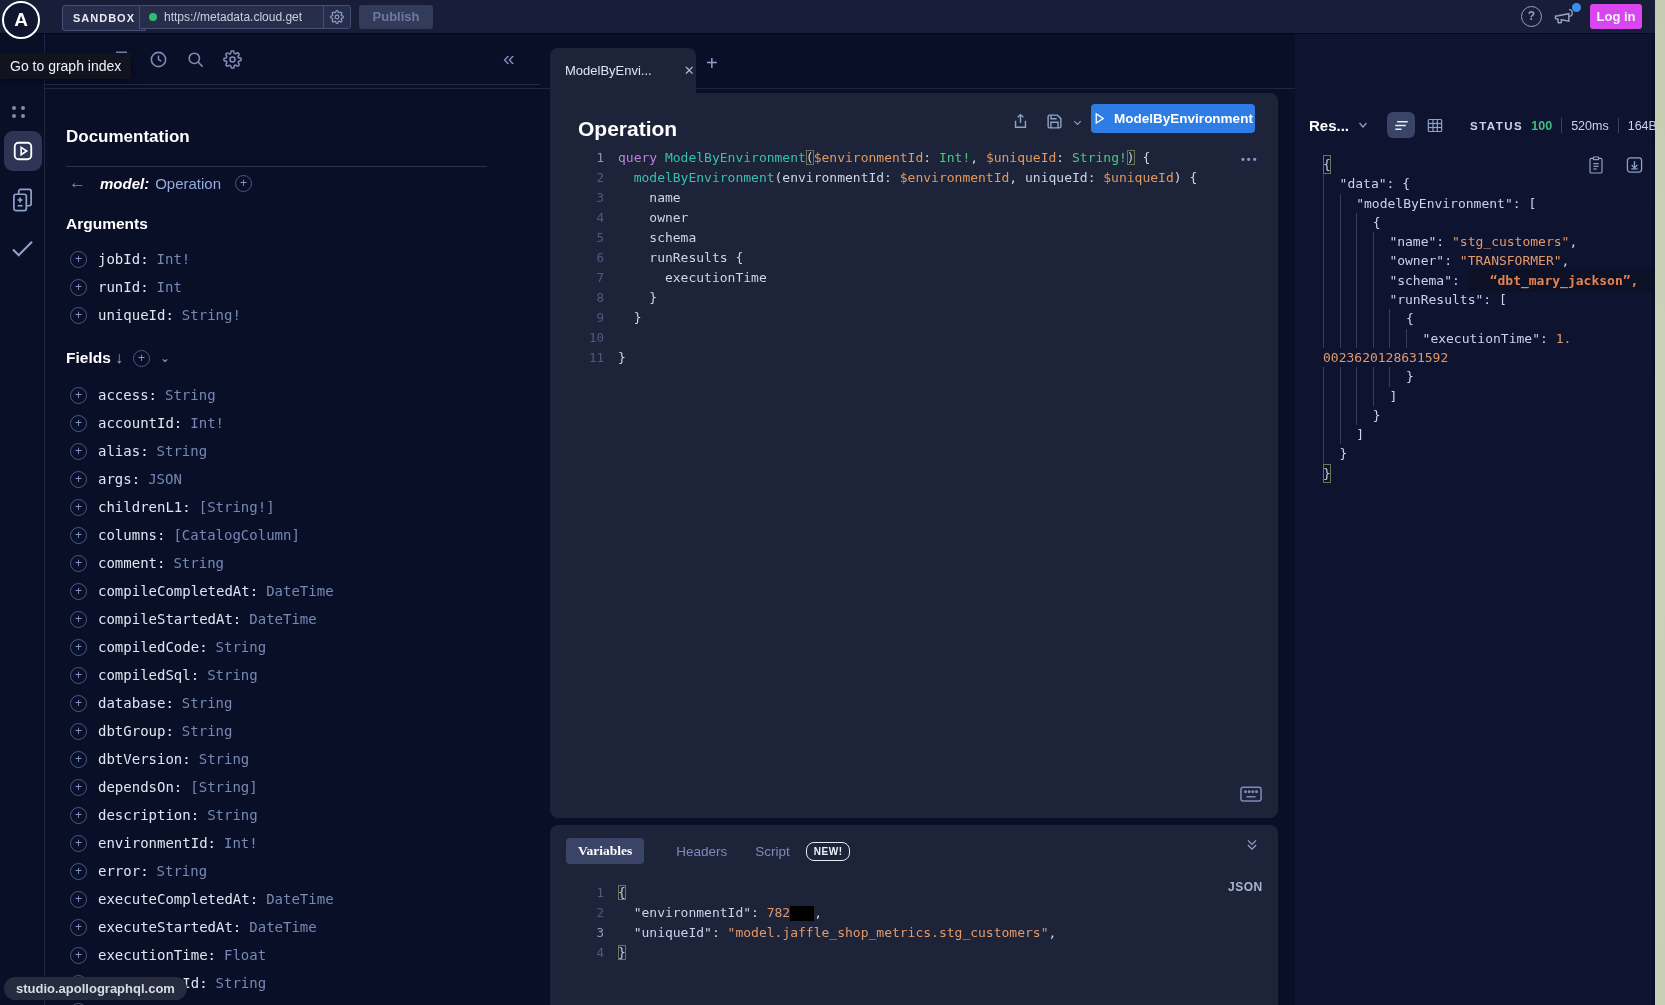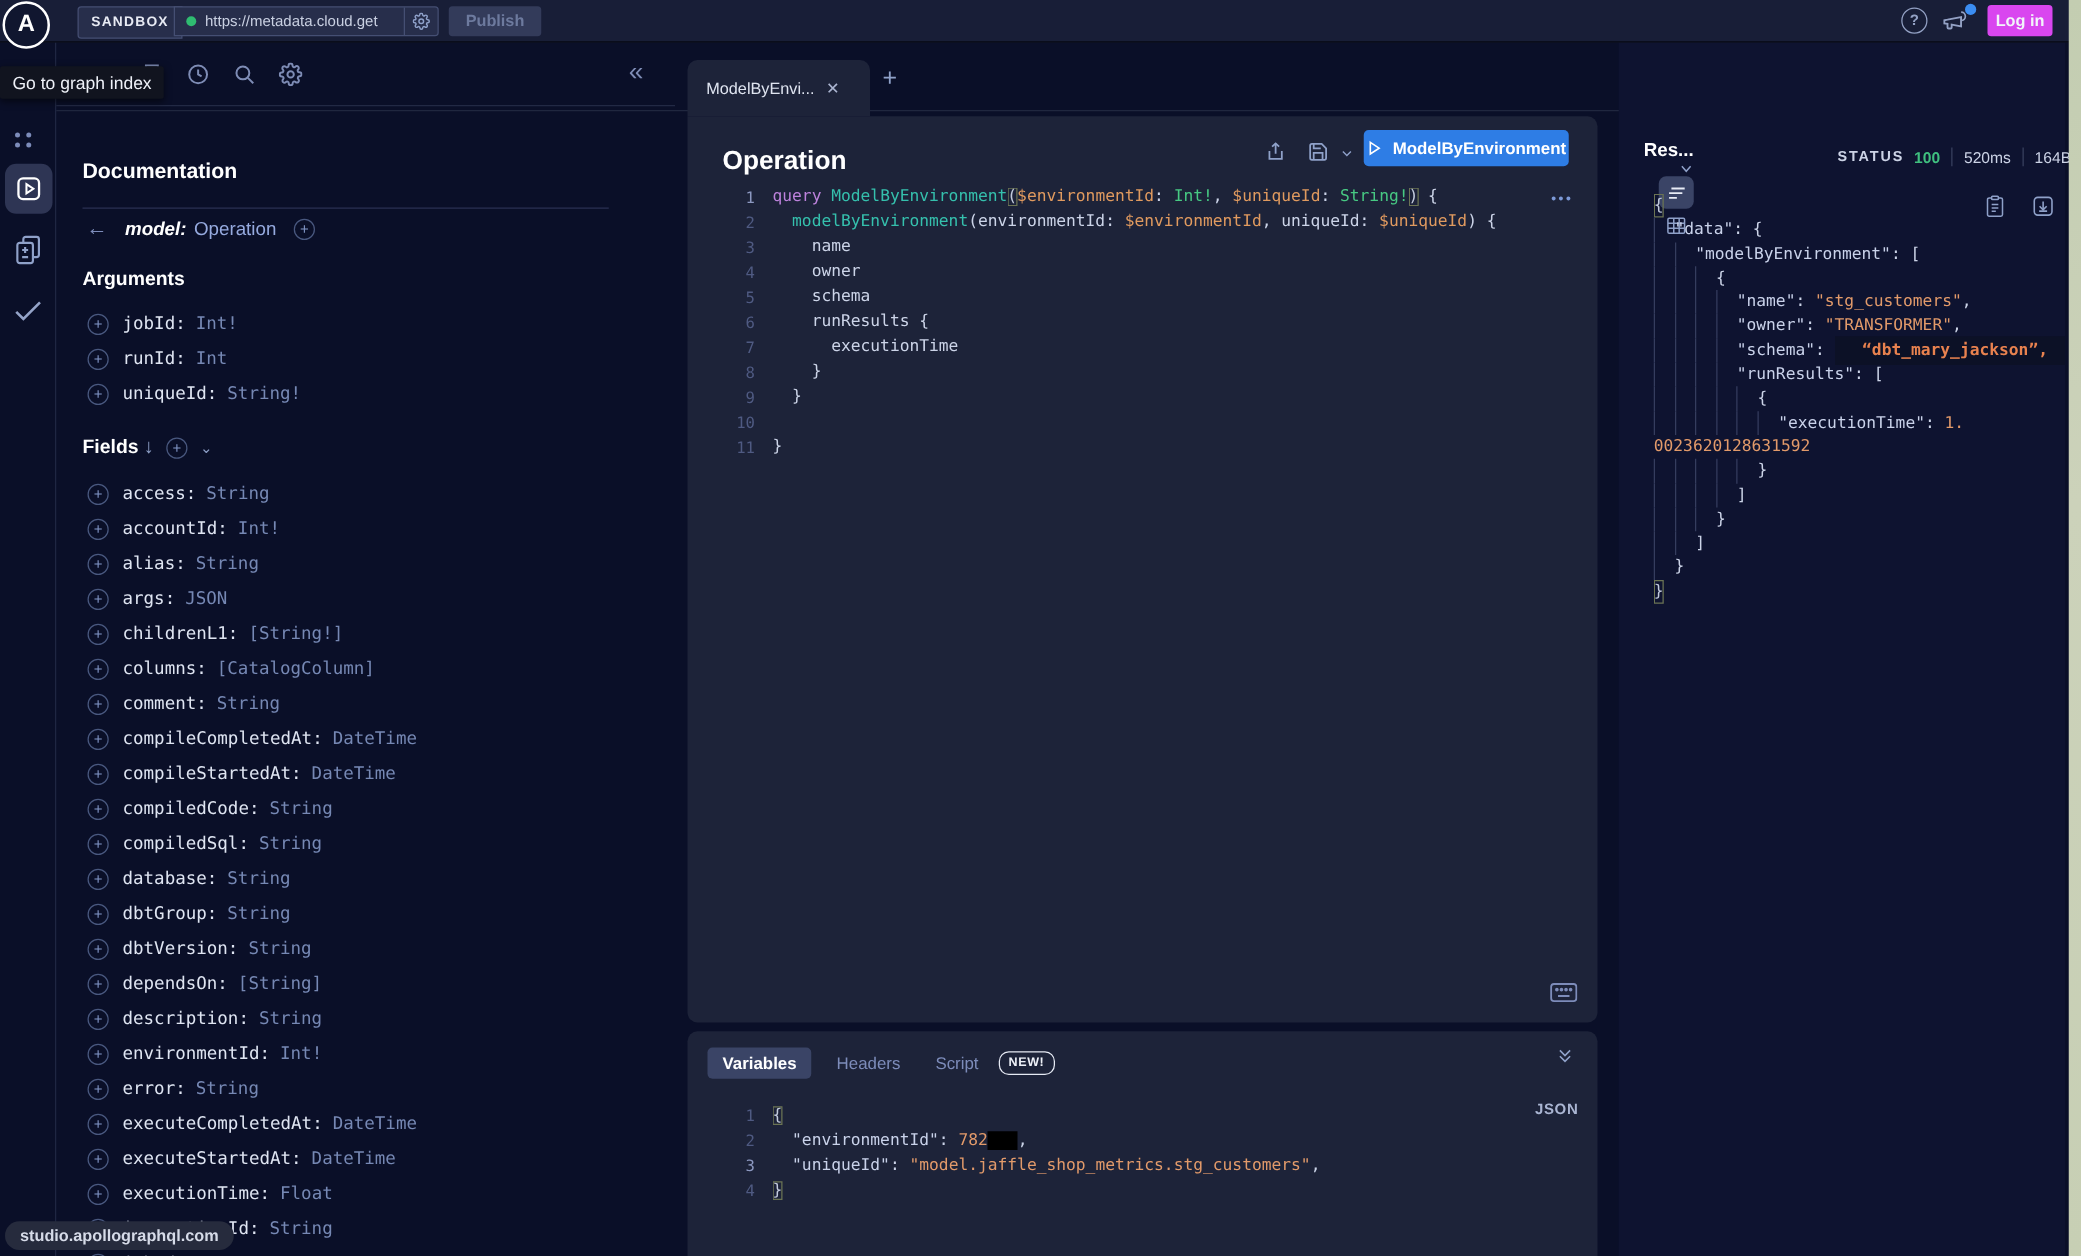--- a/index.html
+++ b/index.html
@@ -65,21 +65,21 @@
   .field-row{height:28px;display:flex;align-items:center;}
   .field-row .plus-circle{margin:0 11px 0 4px;}
   .field-name{font-family:"DejaVu Sans Mono",monospace;font-size:14px;color:#dfe5f2;}
   .field-type{font-family:"DejaVu Sans Mono",monospace;font-size:14px;color:#7688b4;margin-left:8px;}
   #fields-head-icons{position:absolute;left:70px;top:316px;display:flex;align-items:center;color:#8fa1c9;}
   #fields-head-icons .plus-circle{margin:0 10px;}
 
   
   #tabbar-line{position:absolute;left:45px;top:88px;width:1607px;height:1px;background:#20273f;}
   #editor-tab{position:absolute;left:550px;top:48px;width:146px;height:45px;background:#1d2339;border-radius:8px 8px 0 0;
-        display:flex;align-items:center;z-index:5;}
+        display:flex;align-items:center;z-index:5;gap:23px;}
   #tab-title{font-size:13px;color:#dfe4f0;margin-left:15px;white-space:nowrap;overflow:hidden;max-width:95px;}
   #tab-close{margin-left:9px;color:#aab4d0;font-size:13px;}
   #new-tab-btn{position:absolute;left:706px;top:52px;font-size:20px;color:#8fa1c9;}
 
   
   #op-card{position:absolute;left:550px;top:93px;width:728px;height:725px;background:#1d2339;border-radius:0 8px 8px 8px;}
   #op-title{position:absolute;left:28px;top:24px;font-size:21px;font-weight:bold;color:#fff;}
   #share-icon{position:absolute;left:462px;top:19px;color:#8fa1c9;}
   #save-icon{position:absolute;left:496px;top:19px;color:#8fa1c9;}
   #save-chev{position:absolute;left:522px;top:24px;color:#8fa1c9;}
@@ -105,30 +105,30 @@
   .tk-str{color:#e29a6a;}
   .tk-num{color:#e29a6a;}
   .tk-bx{box-shadow:inset 0 0 0 1px #6b7454;color:#c3cbdd;}
   .tk-hl{background:#0c1126;color:#e8824f;font-weight:bold;padding:2px 14px 2px 22px;}
   .tk-redact{display:inline-block;width:24px;height:15px;background:#000;vertical-align:middle;}
 
   
   #vars-card{position:absolute;left:550px;top:825px;width:728px;height:180px;background:#1d2339;border-radius:8px 8px 0 0;}
   #vars-tabs{position:absolute;left:16px;top:13px;display:flex;align-items:center;}
   .vtab{font-size:13.5px;color:#7d8cba;margin-right:28px;}
-  .vtab.active{background:#3a4466;color:#fff;font-weight:bold;border-radius:4px;padding:5px 12px;margin-right:20px;}
+  .vtab.active{background:#3a4466;color:#fff;font-weight:bold;border-radius:4px;padding:5px 12px;margin-right:32px;font-family:Liberation Serif, serif;}
   #new-badge{border:1.5px solid #e6eaf4;border-radius:8px;color:#eef1f8;font-size:10px;font-weight:bold;
         letter-spacing:.5px;padding:3px 7px;margin-left:-12px;}
   #vars-collapse{position:absolute;left:695px;top:13px;color:#8fa1c9;}
   #json-label{position:absolute;left:678px;top:55px;font-size:12px;font-weight:bold;color:#aab5d2;letter-spacing:.5px;}
   #vars-code{position:absolute;left:18px;top:58px;width:690px;}
 
   
   #resp{position:absolute;left:1295px;top:33px;width:357px;height:972px;background:#0e1330;}
-  #resp-head{position:absolute;left:14px;top:79px;display:flex;align-items:flex-end;flex-direction:column;}
+  #resp-head{position:absolute;left:14px;top:79px;display:flex;align-items:center;}
   #resp-title{font-size:15px;font-weight:bold;color:#fff;}
   #resp-chev{color:#8fa1c9;margin-left:8px;}
   #view-list{background:#3a4466;border-radius:6px;width:28px;height:26px;display:flex;align-items:center;
         justify-content:center;margin-left:18px;color:#e8ecf6;}
   #view-table{width:28px;height:26px;display:flex;align-items:center;justify-content:center;margin-left:6px;color:#8fa1c9;}
   #resp-status{position:absolute;left:175px;top:85px;display:flex;align-items:center;font-size:12.5px;color:#ccd3e6;}
   #status-label{letter-spacing:1.5px;font-weight:bold;font-size:11.5px;}
   #status-code{font-weight:bold;margin-left:8px;}
   .vdiv{width:1px;height:15px;background:#39415f;margin:0 9px;}
   #copy-icon{position:absolute;left:293px;top:123px;color:#8fa1c9;}

